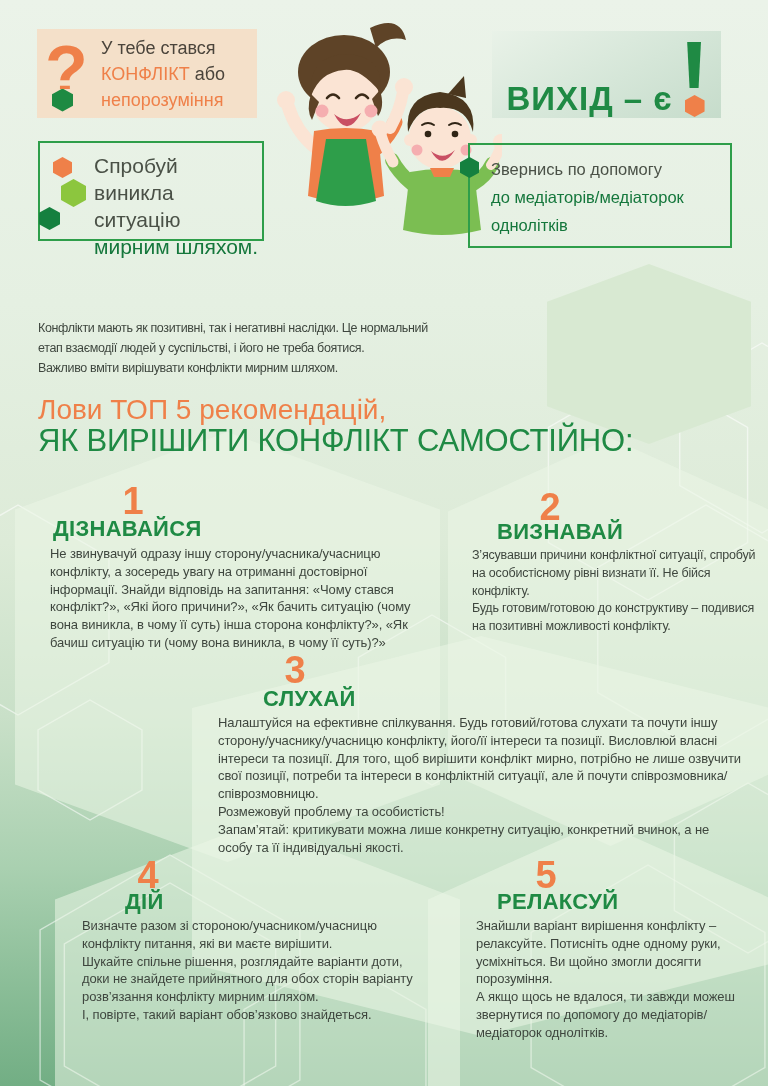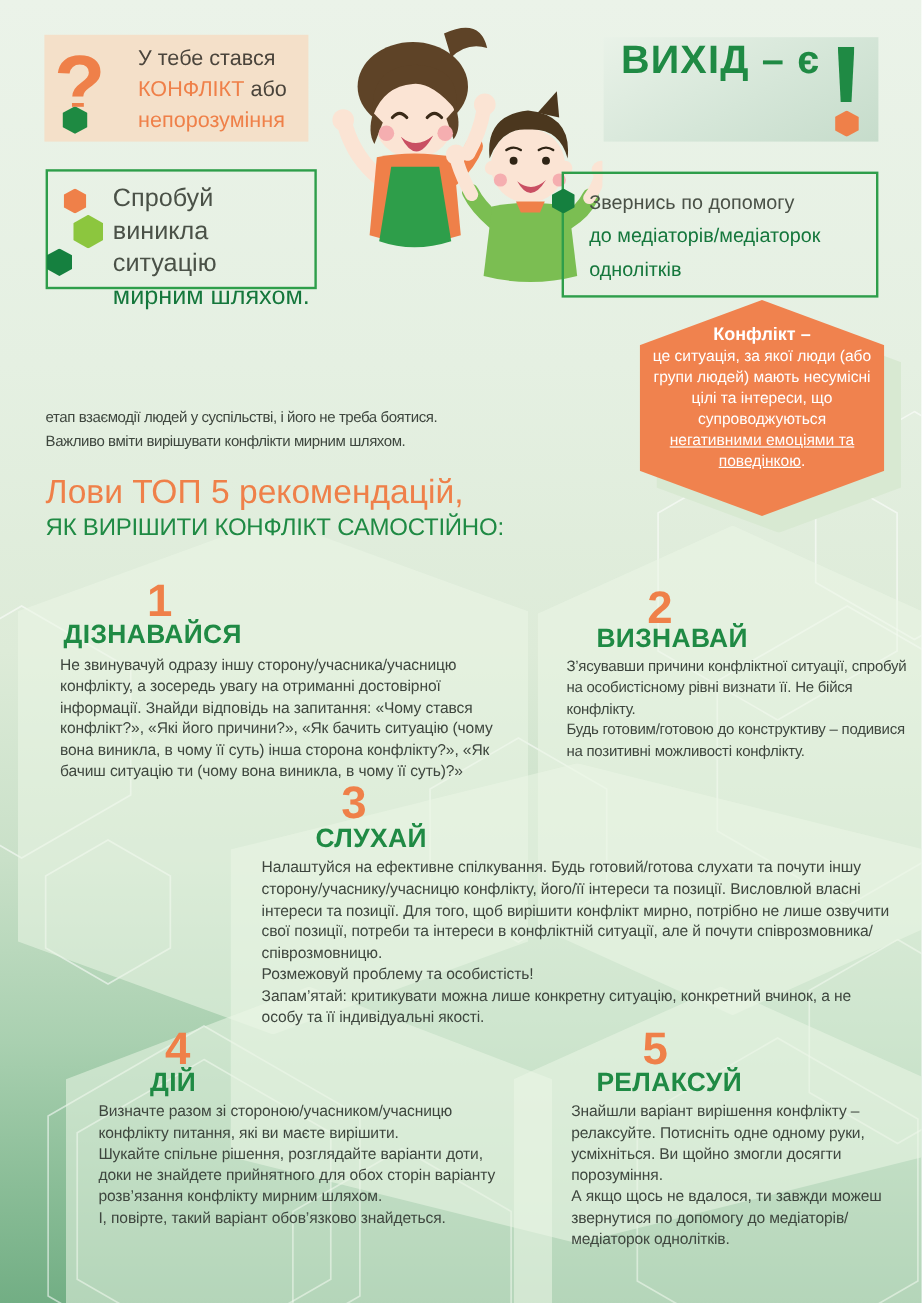--- a/index.html
+++ b/index.html
@@ -19,33 +19,33 @@
 
   .hx{clip-path:polygon(50% 0,100% 25%,100% 75%,50% 100%,0 75%,0 25%);display:block;}
 
   
   .qbox{position:absolute;left:37px;top:29px;width:220px;height:89px;background:#F4E0C9;
     display:flex;align-items:center;box-sizing:border-box;padding-left:8px;}
   .qicon{position:relative;width:54px;height:78px;flex:none;}
   .qmark{display:block;font-size:70px;line-height:72px;font-weight:800;color:#EF8049;}
   .qmask{position:absolute;left:0;bottom:-2px;width:34px;height:26px;background:#F4E0C9;}
   .qhex{position:absolute;left:7px;bottom:1px;width:21px;height:23px;background:#1E8A42;}
-  .qtext{font-size:18px;line-height:26px;color:#4A443B;margin-left:16px;}
+  .qtext{font-size:18px;line-height:26px;color:#4A443B;margin-left:2px;}
 
   .b{font-weight:400;}
   .org{color:#EF8049;}
   .grn{color:#2E9B49;font-weight:700;}
   .dkg{color:#15773C;text-align:center;}
   .und{text-decoration:underline;}
   .deft{font-weight:700;font-size:15px;}
 
   
-  .exitbox{position:absolute;left:503px;top:31px;width:229px;height:87px;
+  .exitbox{position:absolute;left:492px;top:31px;width:229px;height:87px;
     background:linear-gradient(150deg,#e9f2e8 0%,#d5e6d8 55%,#c6dccb 100%);
-    display:flex;align-items:flex-start;justify-content:center;}
+    display:flex;align-items:flex-end;justify-content:center;}
   .exittext{font-size:33px;font-weight:800;color:#1F8A44;letter-spacing:1px;}
   .excl{position:relative;width:24px;height:78px;flex:none;margin-left:10px;margin-top:6px;}
   .excl-bar{position:absolute;top:2px;left:4px;width:15px;height:46px;background:#1F8A44;
     clip-path:polygon(4% 0,96% 0,80% 100%,20% 100%);}
   .excl-dot{position:absolute;top:55px;left:2px;width:20px;height:22px;background:#EF8049;}
 
   
   .tip{position:absolute;border:2px solid #2E9E4A;box-sizing:border-box;}
   .tip-left{left:38px;top:141px;width:226px;height:100px;}
   .tip-right{left:468px;top:143px;width:264px;height:105px;}
@@ -66,21 +66,21 @@
   .defhex-sh{position:absolute;left:547px;top:264px;width:204px;height:180px;background:#D8E9D2;
     clip-path:polygon(50% 0,100% 21%,100% 79%,50% 100%,0 79%,0 21%);}
   .defhex{position:absolute;left:533px;top:250px;width:204px;height:180px;background:#F0824E;
     clip-path:polygon(50% 0,100% 21%,100% 79%,50% 100%,0 79%,0 21%);}
   .deftext{position:absolute;left:9px;right:9px;top:20px;text-align:center;
     color:#ffffff;font-size:13px;line-height:17.5px;}
 
   
   .top5{position:absolute;left:38px;top:394px;margin:0;font-weight:400;}
   .top5 .l1{font-size:28px;line-height:31px;color:#EF8049;}
-  .top5 .l2{font-size:20px;line-height:31px;color:#1F8A44;letter-spacing:-0.2px;}
+  .top5 .l2{font-size:31px;line-height:31px;color:#1F8A44;letter-spacing:-0.2px;}
 
   
   .sec{position:absolute;}
   .num{position:absolute;top:0;width:50px;text-align:center;
     font-size:38px;line-height:34px;font-weight:800;color:#EF8049;}
   .sectitle{position:absolute;margin:0;font-size:22px;font-weight:800;color:#1F8A44;letter-spacing:0.3px;}
   .sectext{position:absolute;left:0;font-size:13px;line-height:17.8px;letter-spacing:-0.1px;color:#3E463E;}
 
   .s1{left:50px;top:484px;width:378px;}
   .s1 .num{left:58px;}
@@ -227,26 +227,23 @@
     <span class="hx tl-b2"></span>
     <span class="hx tl-b3"></span>
     <div class="tl-text"><span>Спробуй</span><br><span>виникла ситуацію</span><br><span class="b dkg">мирним шляхом.</span></div>
   </div>
 
   <div class="tip tip-right">
     <span class="hx tr-b"></span>
     <div class="tr-text"><span>Звернись по допомогу</span><br><span class="b dkg">до медіаторів/медіаторок</span><br><span class="b dkg">однолітків</span></div>
   </div>
 
-  <p class="intro2"><br><span class="b">етап взаємодії людей у суспільстві, і його не треба боятися.</span><br><span class="b">Важливо вміти вирішувати конфлікти мирним шляхом.</span></p>
+  <p class="intro2"><span class="b">Конфлікти мають як позитивні, так і негативні наслідки. Це нормальний</span><br><span class="b">етап взаємодії людей у суспільстві, і його не треба боятися.</span><br><span class="b">Важливо вміти вирішувати конфлікти мирним шляхом.</span></p>
 
   <div class="defhex-sh"></div>
-  <div class="defhex">
-    <div class="deftext"><span class="deft">Конфлікт –</span><br><span>це ситуація, за якої люди (або групи людей) мають несумісні цілі та інтереси, що супроводжуються</span><br><span class="b und">негативними емоціями та поведінкою</span><span class="b">.</span></div>
-  </div>
 
   <h1 class="top5">
     <div class="l1"><span>Лови </span><span class="b">ТОП 5 рекомендацій,</span></div>
     <div class="l2"><span class="b">ЯК ВИРІШИТИ КОНФЛІКТ</span><span> САМОСТІЙНО:</span></div>
   </h1>
 
   <section class="sec s1">
     <div class="num">1</div>
     <h2 class="sectitle">ДІЗНАВАЙСЯ</h2>
     <div class="sectext"><span class="b">Не звинувачуй одразу іншу сторону</span><span>/учасника/учасницю конфлікту, а зосередь увагу на отриманні достовірної інформації. Знайди відповідь на запитання: «Чому стався конфлікт?», «Які його причини?», «Як бачить ситуацію (чому вона виникла, в чому її суть) інша сторона конфлікту?», «Як бачиш ситуацію ти (чому вона виникла, в чому її суть)?»</span></div>

